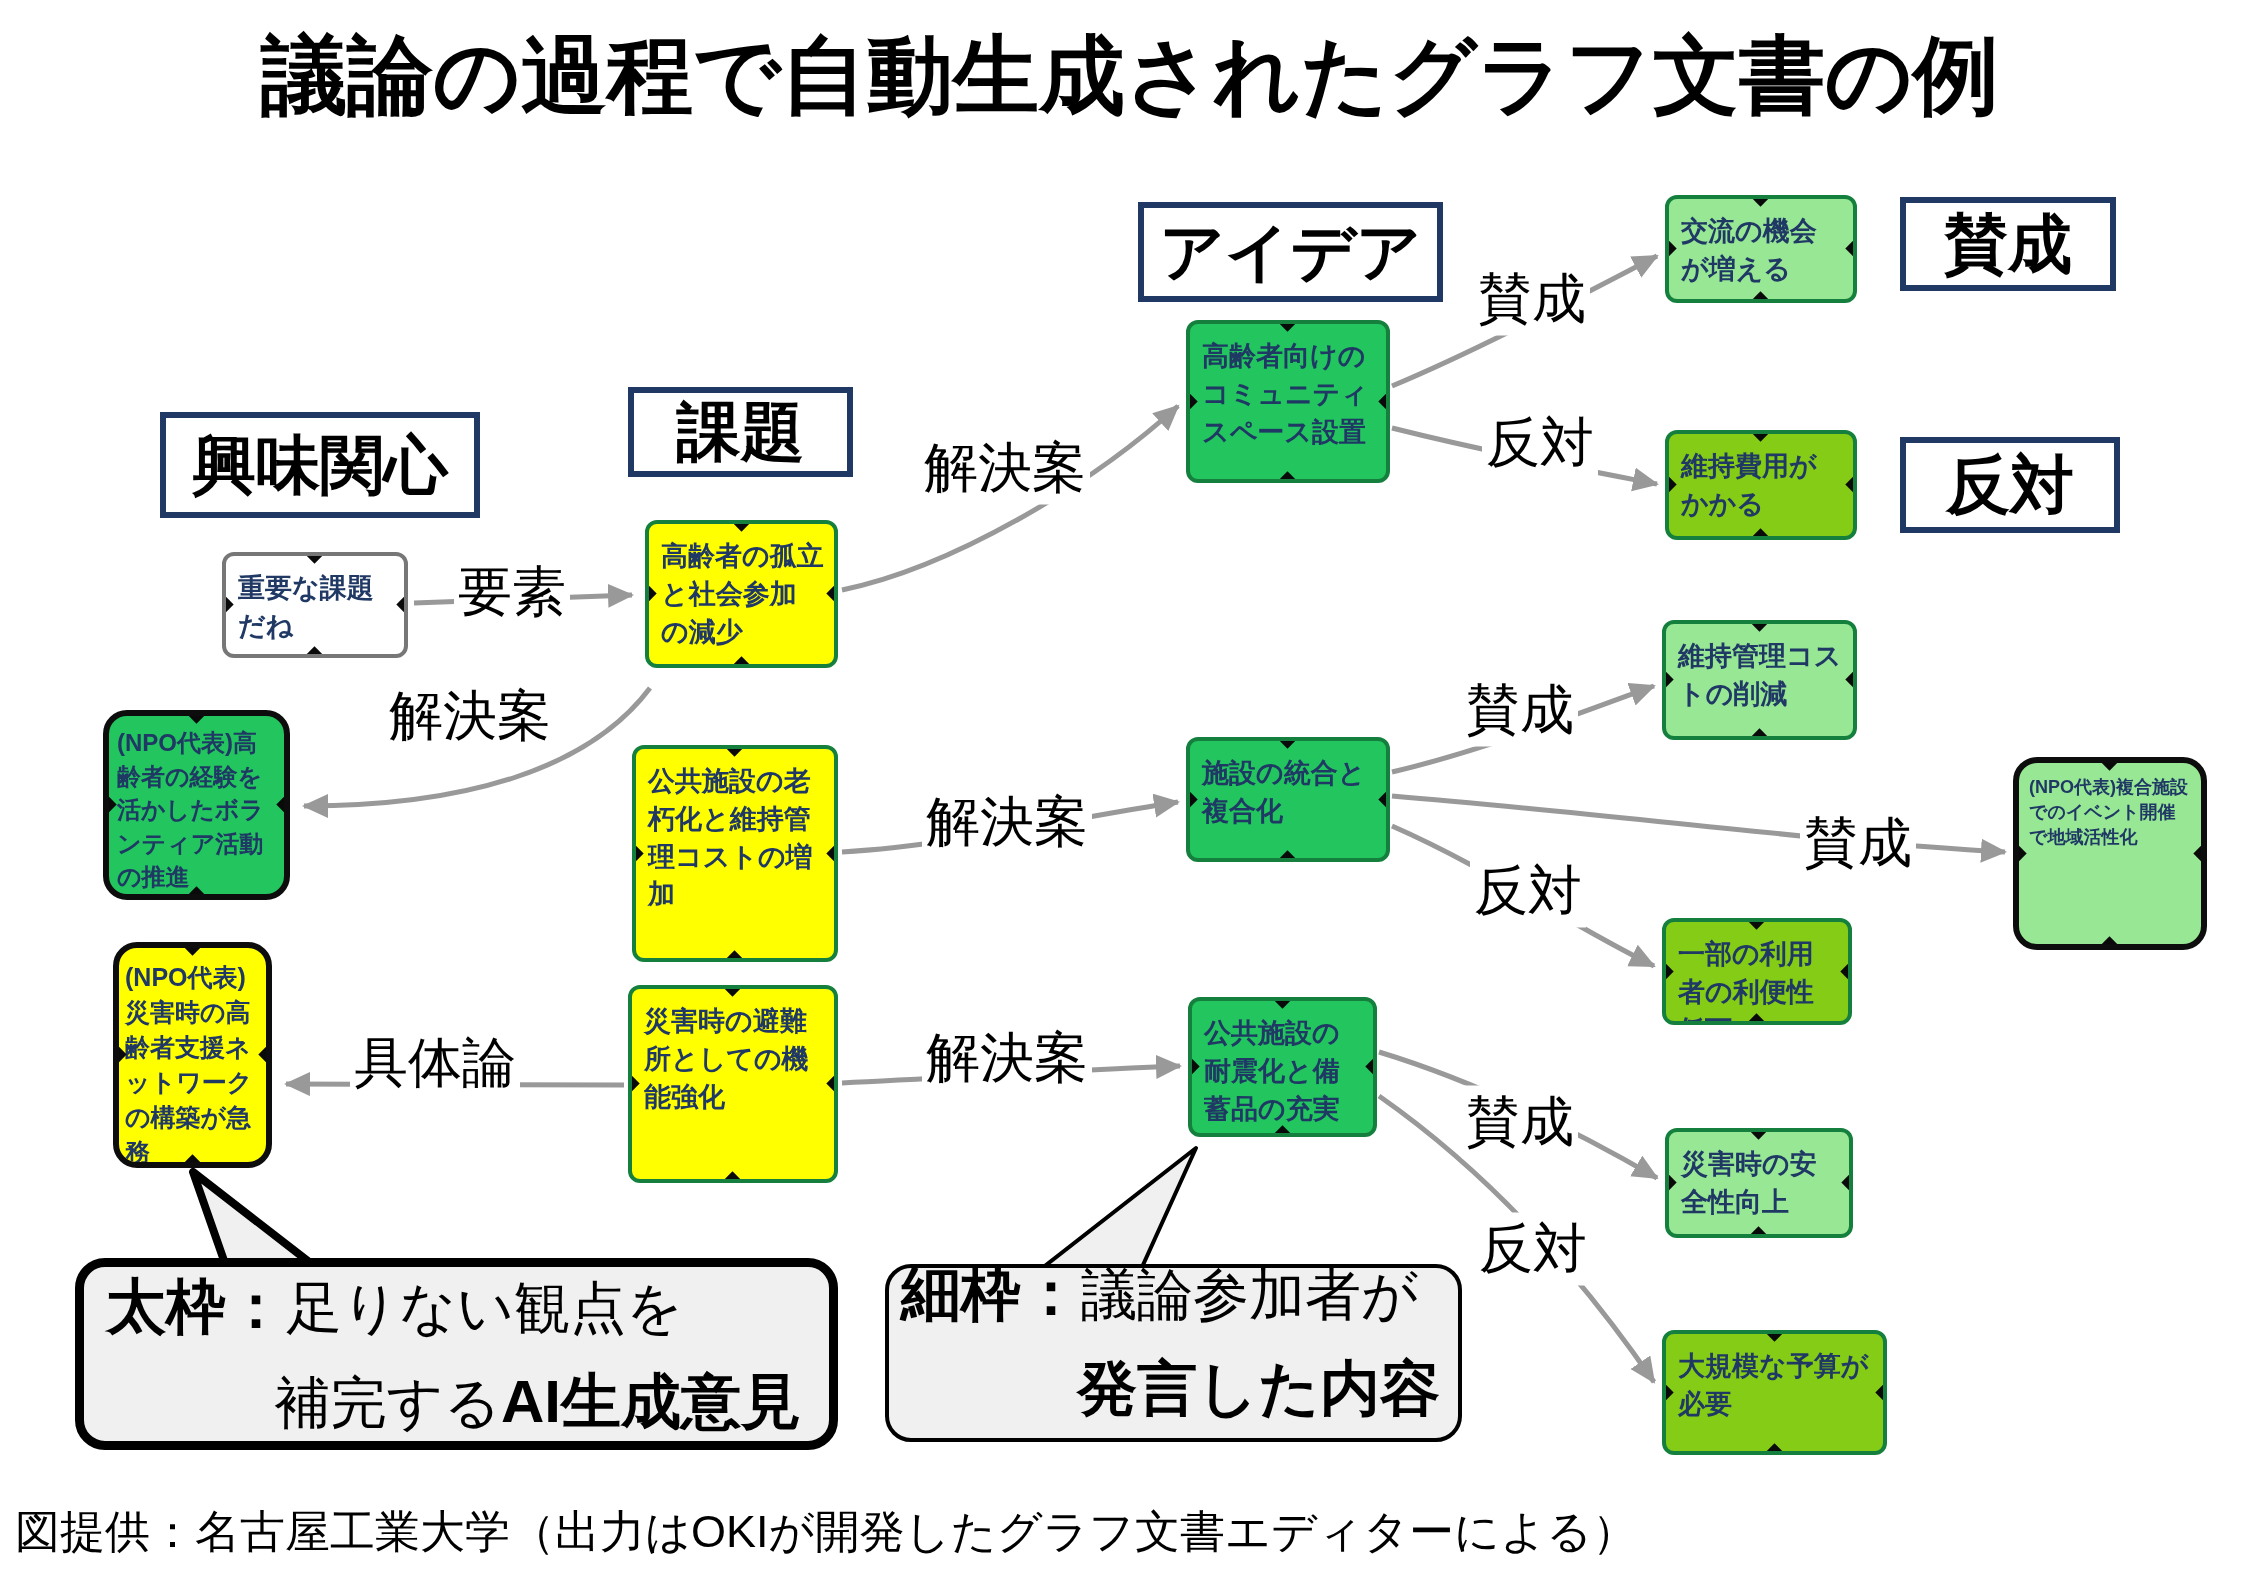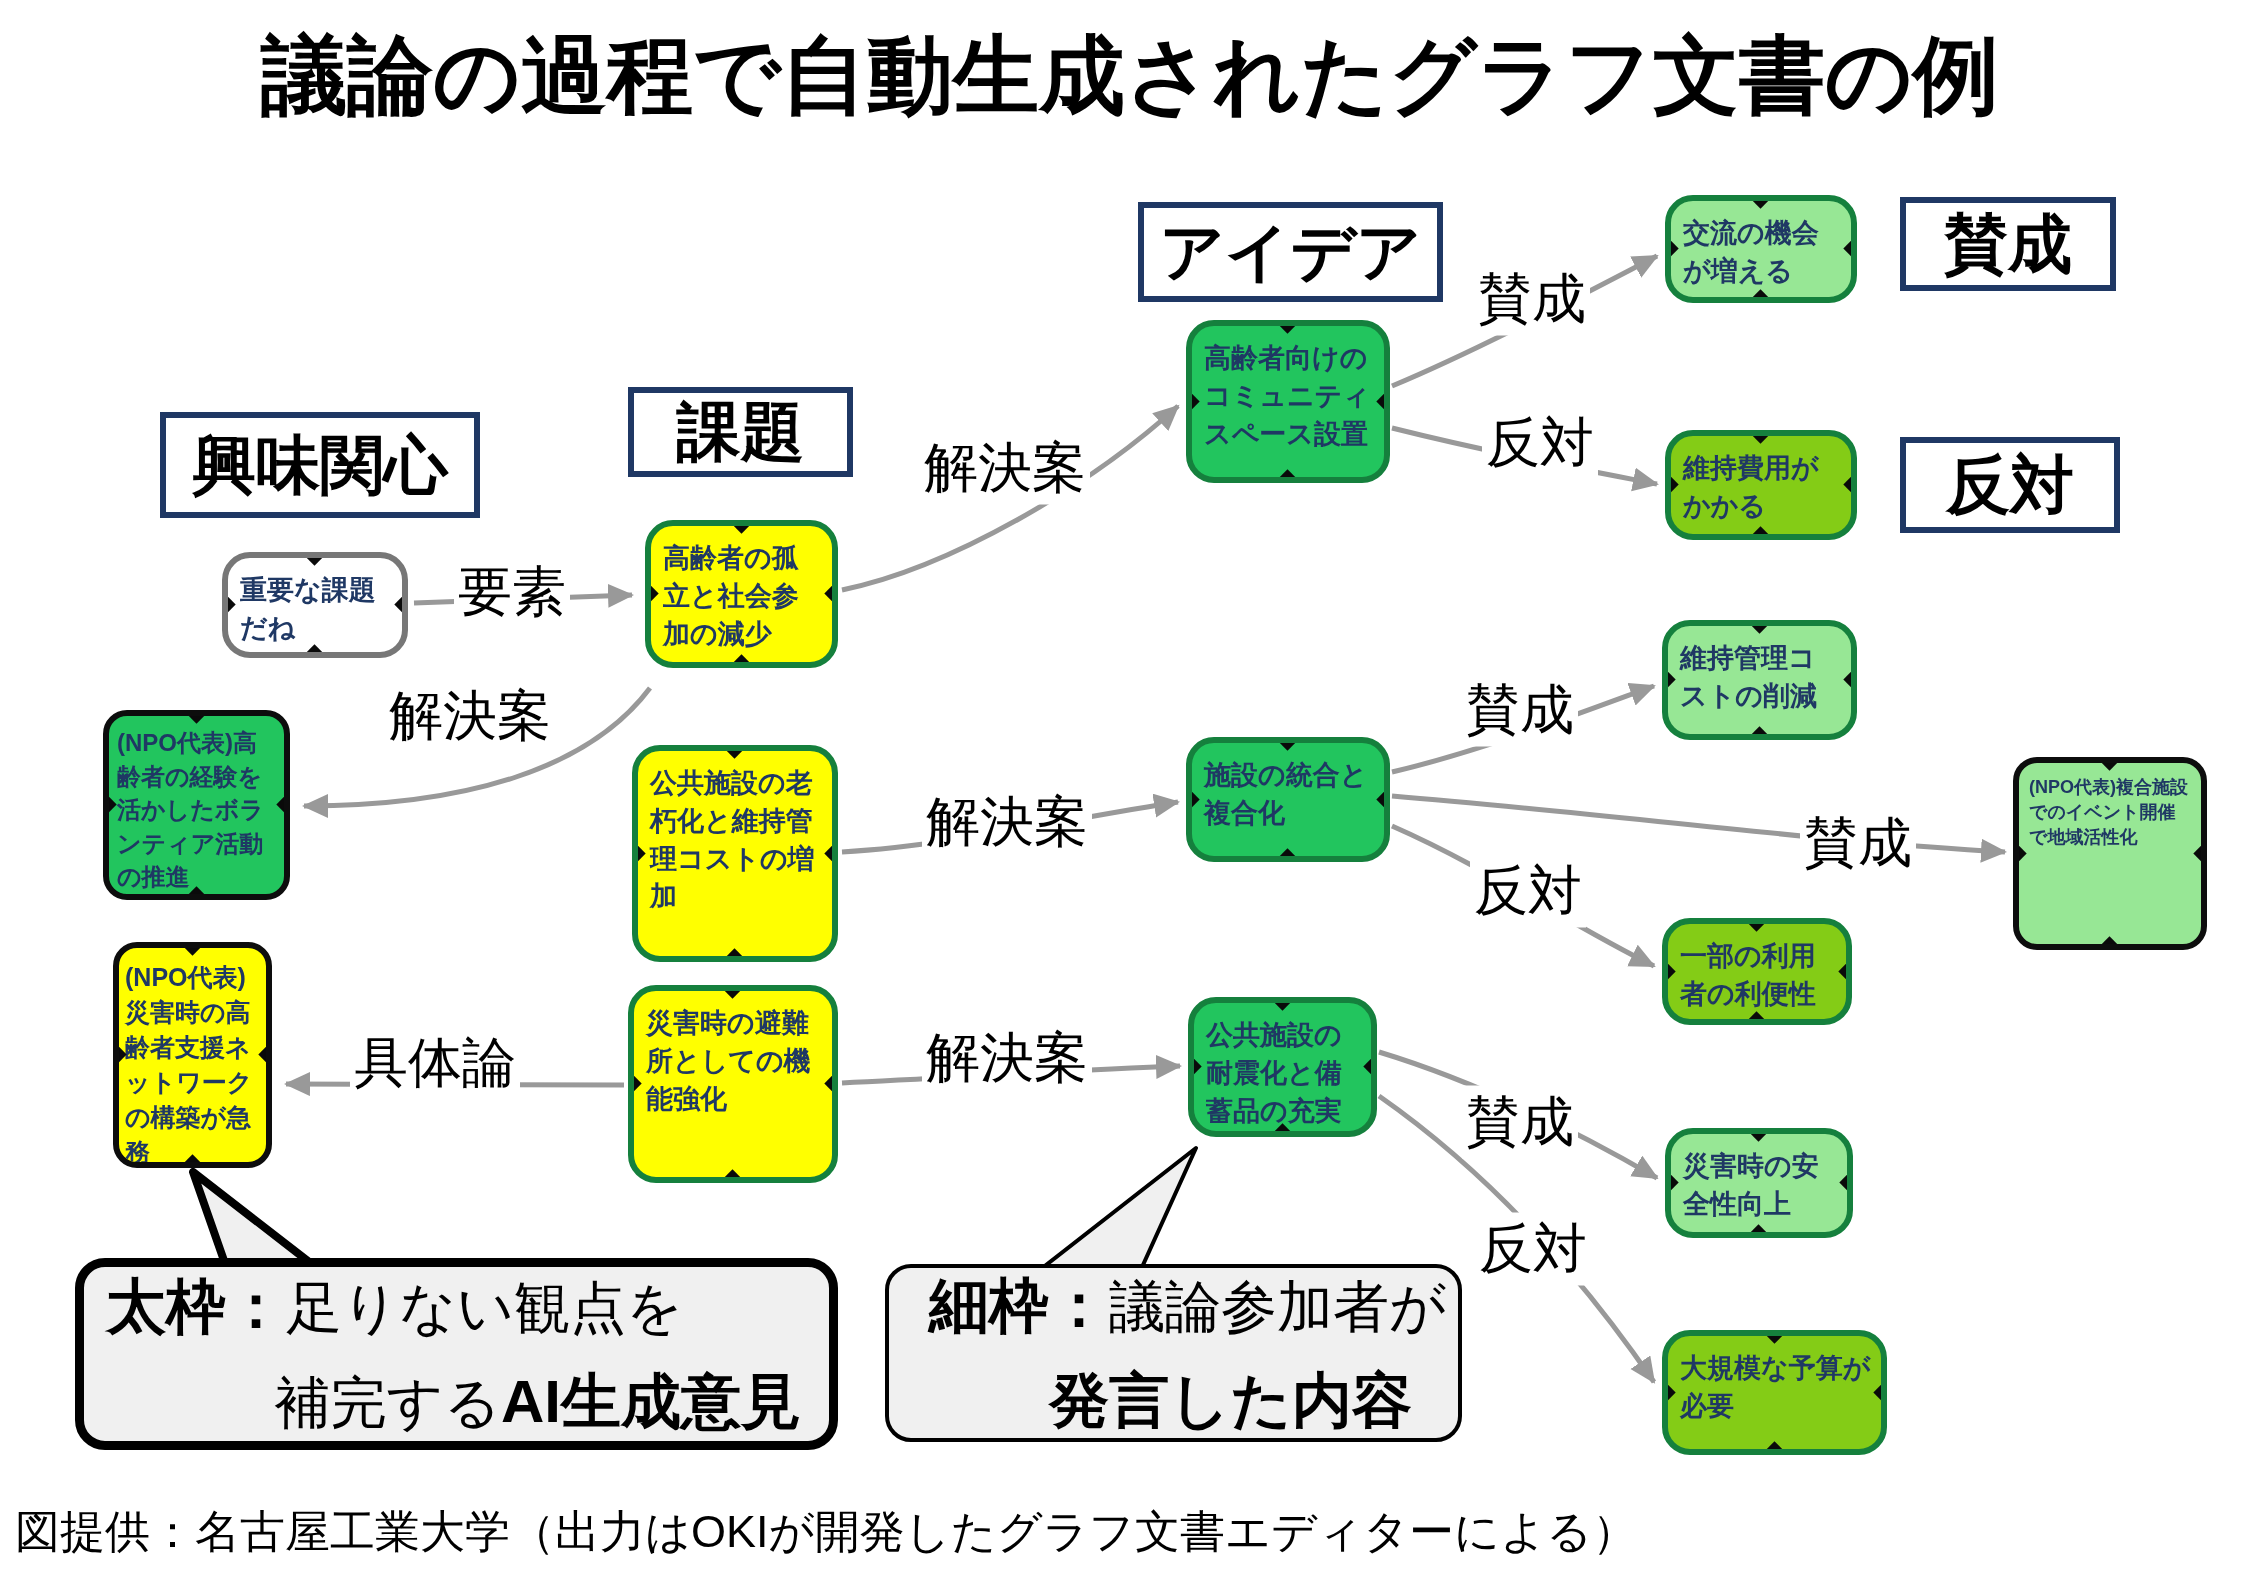--- a/index.html
+++ b/index.html
@@ -15,21 +15,21 @@
 
   
   .cat-label{
     position:absolute;box-sizing:border-box;background:#fff;border:6px solid #1f3864;
     color:#000;font-weight:bold;font-size:64px;display:flex;align-items:center;justify-content:center;
     white-space:nowrap;
   }
 
   
   .node{
-    position:absolute;box-sizing:border-box;border-radius:28px;border:6px solid #15803d;
+    position:absolute;box-sizing:border-box;border-radius:12px;border:4px solid #15803d;
     color:#1f3864;font-weight:bold;font-size:27px;line-height:1.40;
     padding:14px 10px 8px 12px;word-break:break-all;overflow-wrap:anywhere;overflow:hidden;
   }
   .node.thick{border:6px solid #0d0d0d;border-radius:24px;}
   .node.yellow{background:#ffff00;}
   .node.blue{background:#22c55e;}
   .node.green{background:#97e795;}
   .node.pink{background:#84cc16;}
   .node.white{background:#ffffff;border-color:#777;}
   .handle{position:absolute;width:13px;height:13px;background:#0a0a0a;transform:rotate(45deg);}
@@ -43,21 +43,21 @@
     position:absolute;transform:translate(-50%,-50%);font-size:54px;color:#000;
     background:#fff;padding:0 4px;white-space:nowrap;
   }
 
   
   .callout{
     position:absolute;box-sizing:border-box;background:#f0f0f0;color:#000;
     display:flex;flex-direction:column;justify-content:center;gap:16px;
   }
   .callout-ai{border:9px solid #000;border-radius:30px;padding:10px 22px;}
-  .callout-human{border:4px solid #000;border-radius:26px;padding:10px 40px;}
+  .callout-human{border:4px solid #000;border-radius:26px;padding:10px 12px;justify-content:flex-end;}
   .callout .line{font-size:56px;line-height:1.32;white-space:nowrap;}
   .callout .line2{text-align:right;padding-right:6px;}
   .callout .b{font-weight:bold;font-size:60px;}
   .caption{
     position:absolute;left:15px;top:1502px;font-size:45px;color:#000;white-space:nowrap;
   }
 </style>
 </head>
 <body>
 

